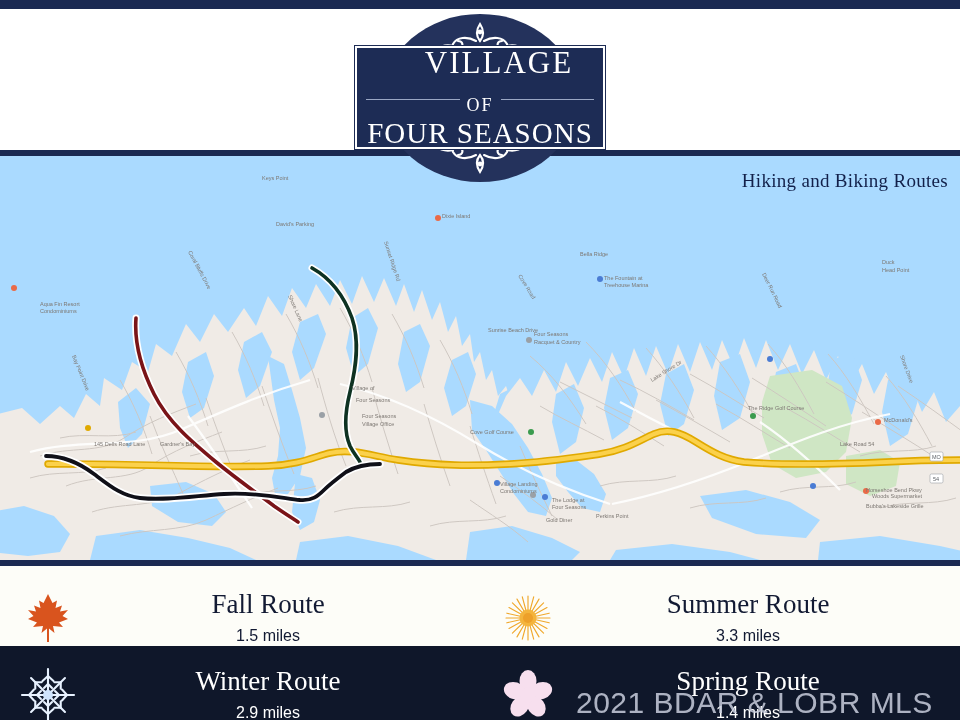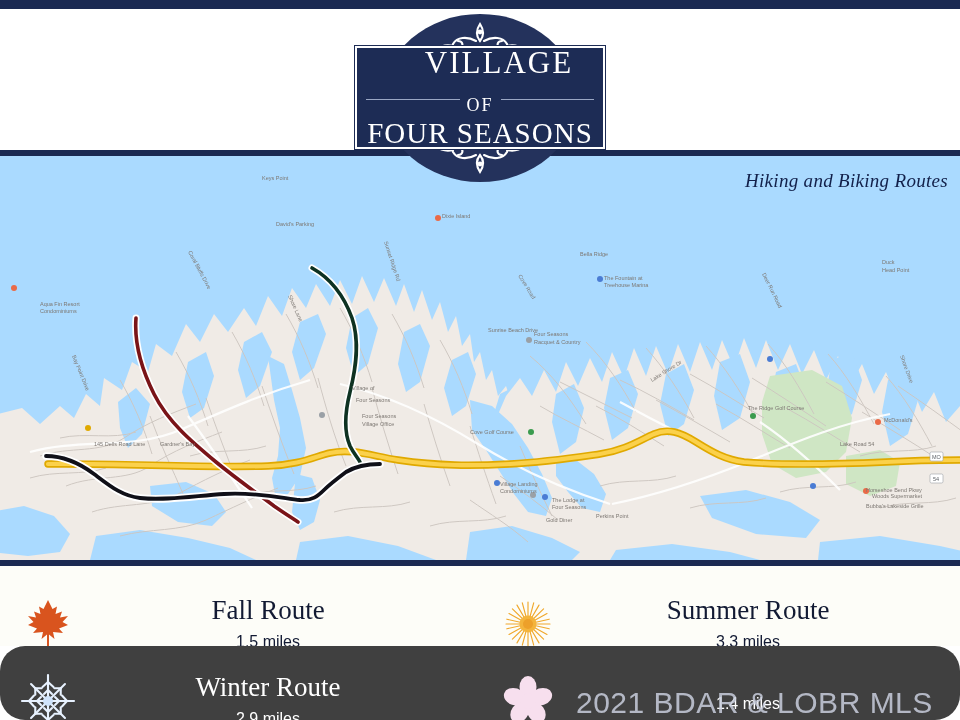--- a/index.html
+++ b/index.html
@@ -113,37 +113,35 @@
     position: absolute; left: 0; top: 560px;
     width: 960px; height: 6px;
     background: #1b2a52;
   }
   .map-title {
     position: absolute; right: 12px; top: 14px;
     font-family: "Liberation Serif", serif;
     font-size: 19px;
     color: #12204a;
     letter-spacing: 0.3px;
-    font-style: italic;
   }
 
   
   .legend-light {
     position: absolute; left: 0; top: 566px;
     width: 960px; height: 80px;
     background: #fdfdf8;
   }
   .legend-dark {
     position: absolute; left: 0; top: 646px;
     width: 960px; height: 74px;
-    background: #404040;
-    border-radius: 25px;
+    background: #0f172a;
   }
   .legend-row {
-    position: absolute; left: 0; top: 18px;
+    position: absolute; left: 0; top: 12px;
     width: 960px; height: 100%;
     display: flex;
   }
   .legend-cell {
     width: 480px; height: 100%;
     display: flex; align-items: center;
   }
   .legend-icon {
     width: 96px; height: 100%;
     display: flex; align-items: center; justify-content: center;
@@ -650,20 +648,21 @@
               <ellipse cx="26" cy="12" rx="8.5" ry="11"></ellipse>
               <ellipse cx="26" cy="12" rx="8.5" ry="11" transform="rotate(72 26 26)"></ellipse>
               <ellipse cx="26" cy="12" rx="8.5" ry="11" transform="rotate(144 26 26)"></ellipse>
               <ellipse cx="26" cy="12" rx="8.5" ry="11" transform="rotate(216 26 26)"></ellipse>
               <ellipse cx="26" cy="12" rx="8.5" ry="11" transform="rotate(288 26 26)"></ellipse>
               <circle cx="26" cy="26" r="7.5"></circle>
             </g>
           </svg>
         </div>
         <div class="legend-text">
+          <div class="legend-name">Spring Route</div>
           <div class="legend-miles">1.4 miles</div>
         </div>
       </div>
 
     </div>
   </div>
 
   <div class="watermark">2021 BDAR &amp; LOBR MLS</div>
 
 </div>

